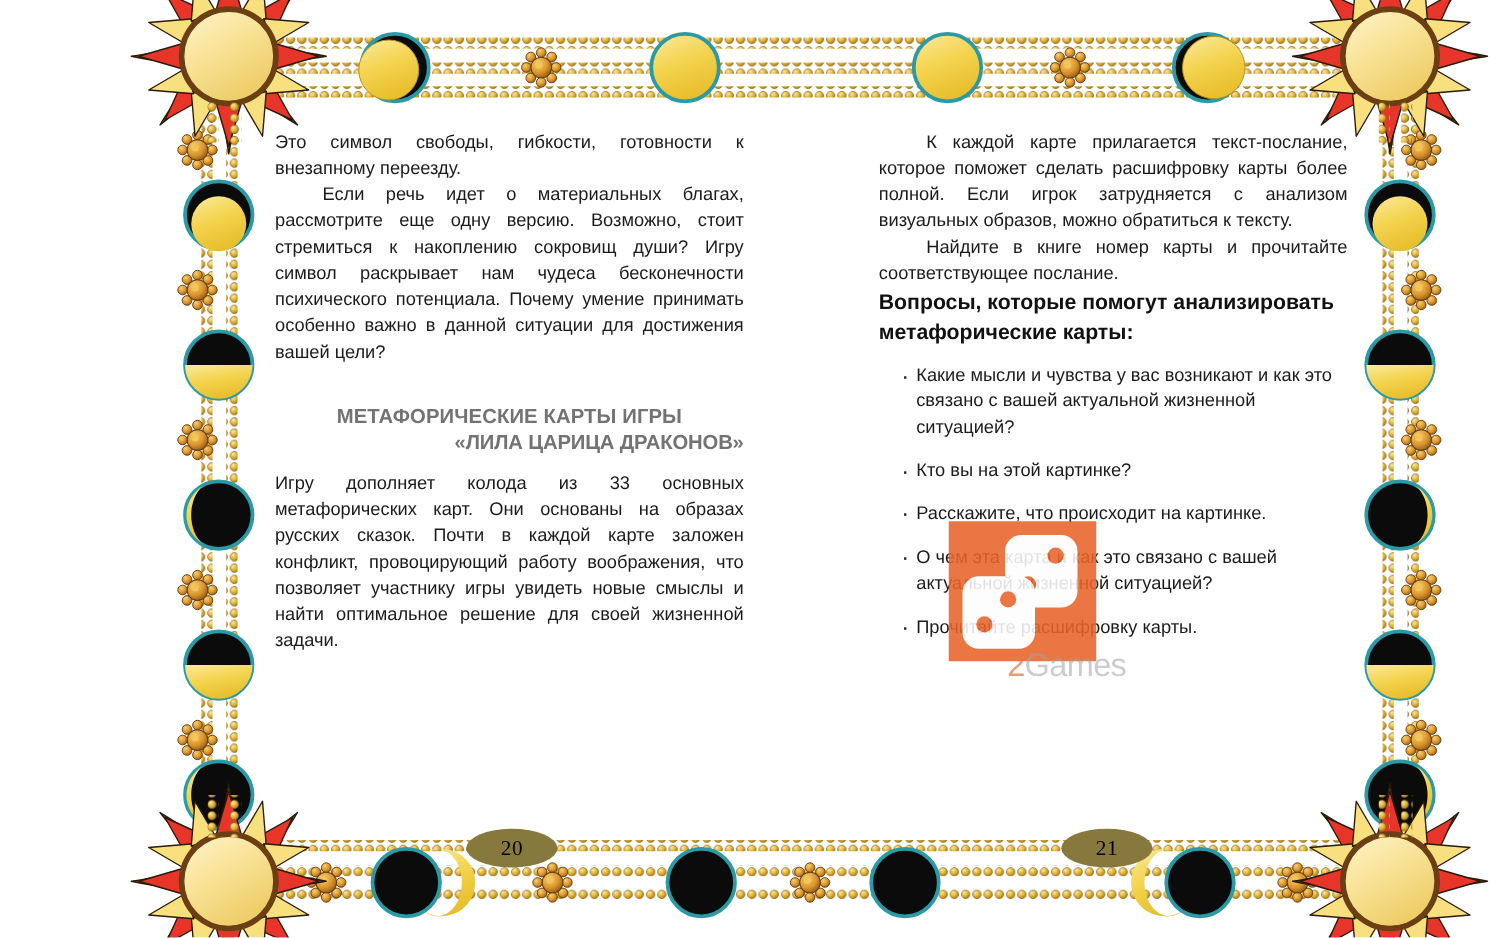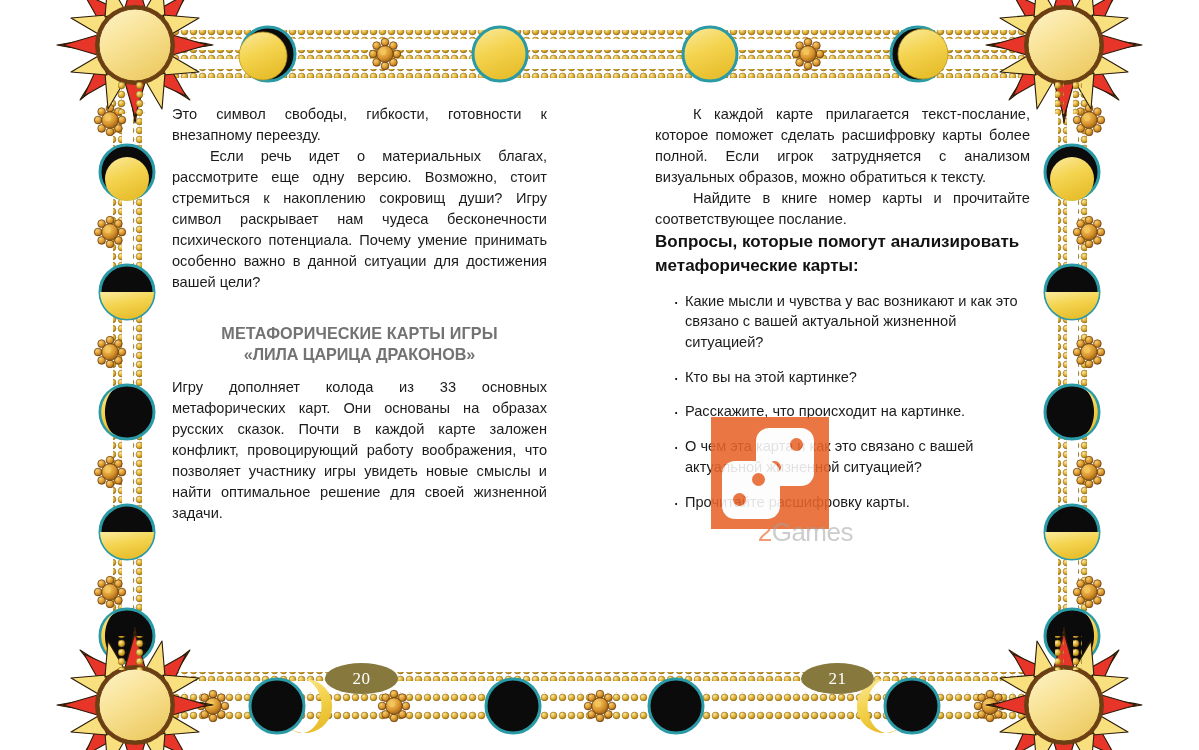--- a/index.html
+++ b/index.html
@@ -7,20 +7,21 @@
   html, body {
     width: 1199px; height: 750px;
     background: #ffffff;
     font-family: "Liberation Sans", sans-serif;
     overflow: hidden;
   }
   #spread {
     position: relative;
     width: 1051px; height: 750px;
     background: #ffffff;
+    margin-left: 48px;
   }
 
   
   .border-layer { position: absolute; inset: 0; pointer-events: none; }
   .border-layer svg { display: block; width: 1199px; height: 750px; }
 
   
   .col {
     position: absolute;
     top: 104px;
@@ -42,21 +43,21 @@
   .section-title {
     margin: 30px 0 13px 0;
     text-align: center;
     font-weight: 700;
     font-size: 16.2px;
     line-height: 1.28;
     letter-spacing: 0.1px;
     color: #737373;
     text-indent: 0;
   }
-  .section-title .line2 { display: block; letter-spacing: -0.1px; }
+  .section-title .line2 { display: block; letter-spacing: -0.1px; text-align: right; }
 
   .lead-bold {
     margin-top: 20px;
     font-weight: 700;
     font-size: 17px;
     line-height: 1.40;
     text-align: left;
     text-indent: 0;
     color: #111;
   }
@@ -82,21 +83,21 @@
     color: #1b1b1b;
   }
   .after-list { margin-top: 15px; }
 
   
   .page-badge {
     position: absolute;
     width: 73px; height: 31px;
     border-radius: 50%;
     background: #87793e;
-    color: #ffffff;
+    color: #000000;
     font-family: "Liberation Serif", serif;
     font-size: 17px;
     display: flex; align-items: center; justify-content: center;
     letter-spacing: 0.5px;
   }
   .page-badge.left  { left: 325px; top: 663px; }
   .page-badge.right { left: 801px; top: 663px; }
 
   
   .watermark {

